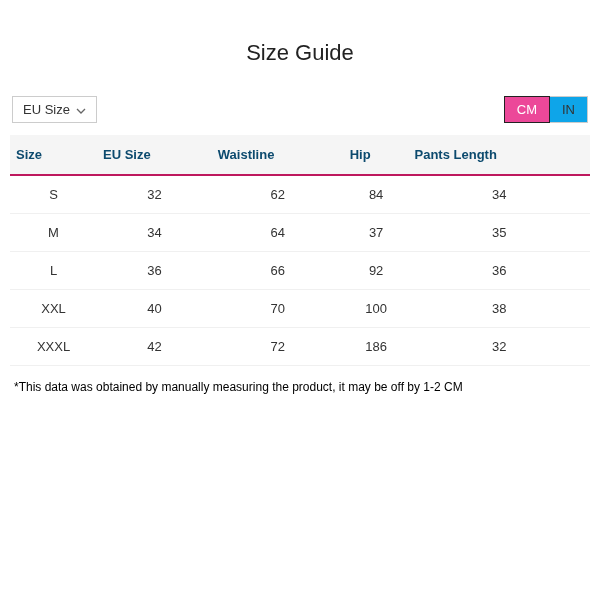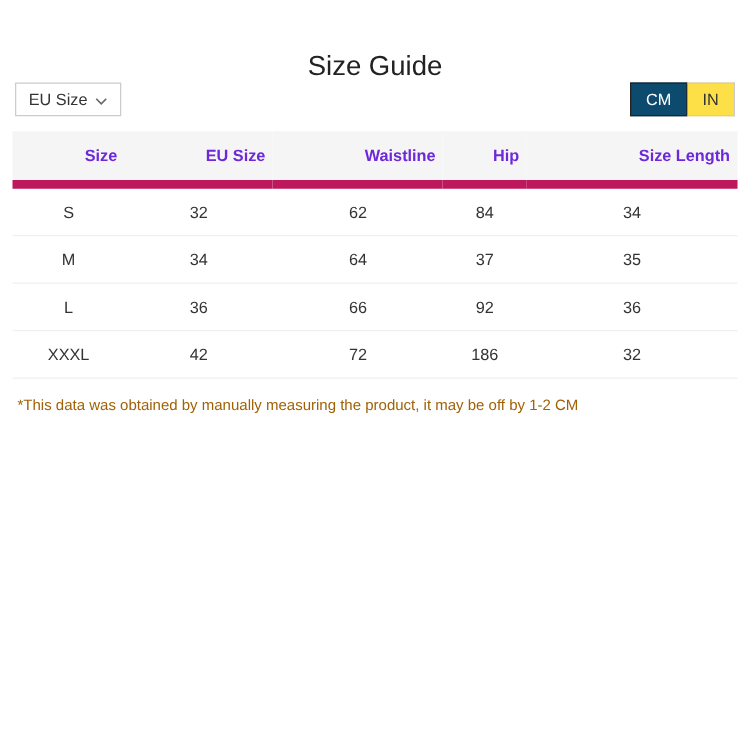--- a/index.html
+++ b/index.html
@@ -12,20 +12,21 @@
     overflow: hidden;
   }
   .container {
     padding: 40px 10px 0 10px;
   }
   .title {
     text-align: center;
     font-size: 22px;
     font-weight: 400;
     color: #222;
+    margin-bottom: 30px;
   }
   .controls {
     display: flex;
     justify-content: space-between;
     align-items: center;
     margin-bottom: 12px;
     padding: 0 2px;
   }
   .dropdown {
     display: inline-flex;
@@ -43,53 +44,53 @@
   }
   .unit-toggle {
     display: flex;
     gap: 0;
   }
   .unit-btn {
     border: 1px solid #ccc;
     padding: 5px 12px;
     font-size: 13px;
     cursor: pointer;
-    background: #fde047;
+    background: #0ea5e9;
     color: #333;
   }
   .unit-btn.active {
-    background: #0c4a6e;
+    background: #ec4899;
     color: #fff;
     border-color: #222;
   }
   .unit-toggle .unit-btn + .unit-btn {
     border-left: none;
   }
   table {
     width: 100%;
     border-collapse: collapse;
     font-size: 13px;
   }
   thead th {
     background: #f5f5f5;
     font-weight: 600;
-    color: #6d28d9;
+    color: #0c4a6e;
     padding: 12px 6px;
-    text-align: right;
-    border-bottom: 7px solid #be185d;
+    text-align: left;
+    border-bottom: 2px solid #be185d;
   }
   tbody td {
     padding: 11px 6px;
     text-align: center;
     color: #333;
     border-bottom: 1px solid #f0f0f0;
   }
   .footnote {
     font-size: 12px;
-    color: #a16207;
+    color: #000000;
     margin-top: 14px;
     padding-left: 4px;
   }
 </style>
 </head>
 <body>
 
 <div class="container">
 
   <h2 class="title">Size Guide</h2>
@@ -109,21 +110,21 @@
     </div>
   </div>
 
   <table>
     <thead>
       <tr>
         <th>Size</th>
         <th>EU Size</th>
         <th>Waistline</th>
         <th>Hip</th>
-        <th>Size Length</th>
+        <th>Pants Length</th>
       </tr>
     </thead>
     <tbody>
       <tr>
         <td>S</td>
         <td>32</td>
         <td>62</td>
         <td>84</td>
         <td>34</td>
       </tr>
@@ -135,20 +136,27 @@
         <td>35</td>
       </tr>
       <tr>
         <td>L</td>
         <td>36</td>
         <td>66</td>
         <td>92</td>
         <td>36</td>
       </tr>
       <tr>
+        <td>XXL</td>
+        <td>40</td>
+        <td>70</td>
+        <td>100</td>
+        <td>38</td>
+      </tr>
+      <tr>
         <td>XXXL</td>
         <td>42</td>
         <td>72</td>
         <td>186</td>
         <td>32</td>
       </tr>
     </tbody>
   </table>
 
   <p class="footnote">*This data was obtained by manually measuring the product, it may be off by 1-2 CM</p>

